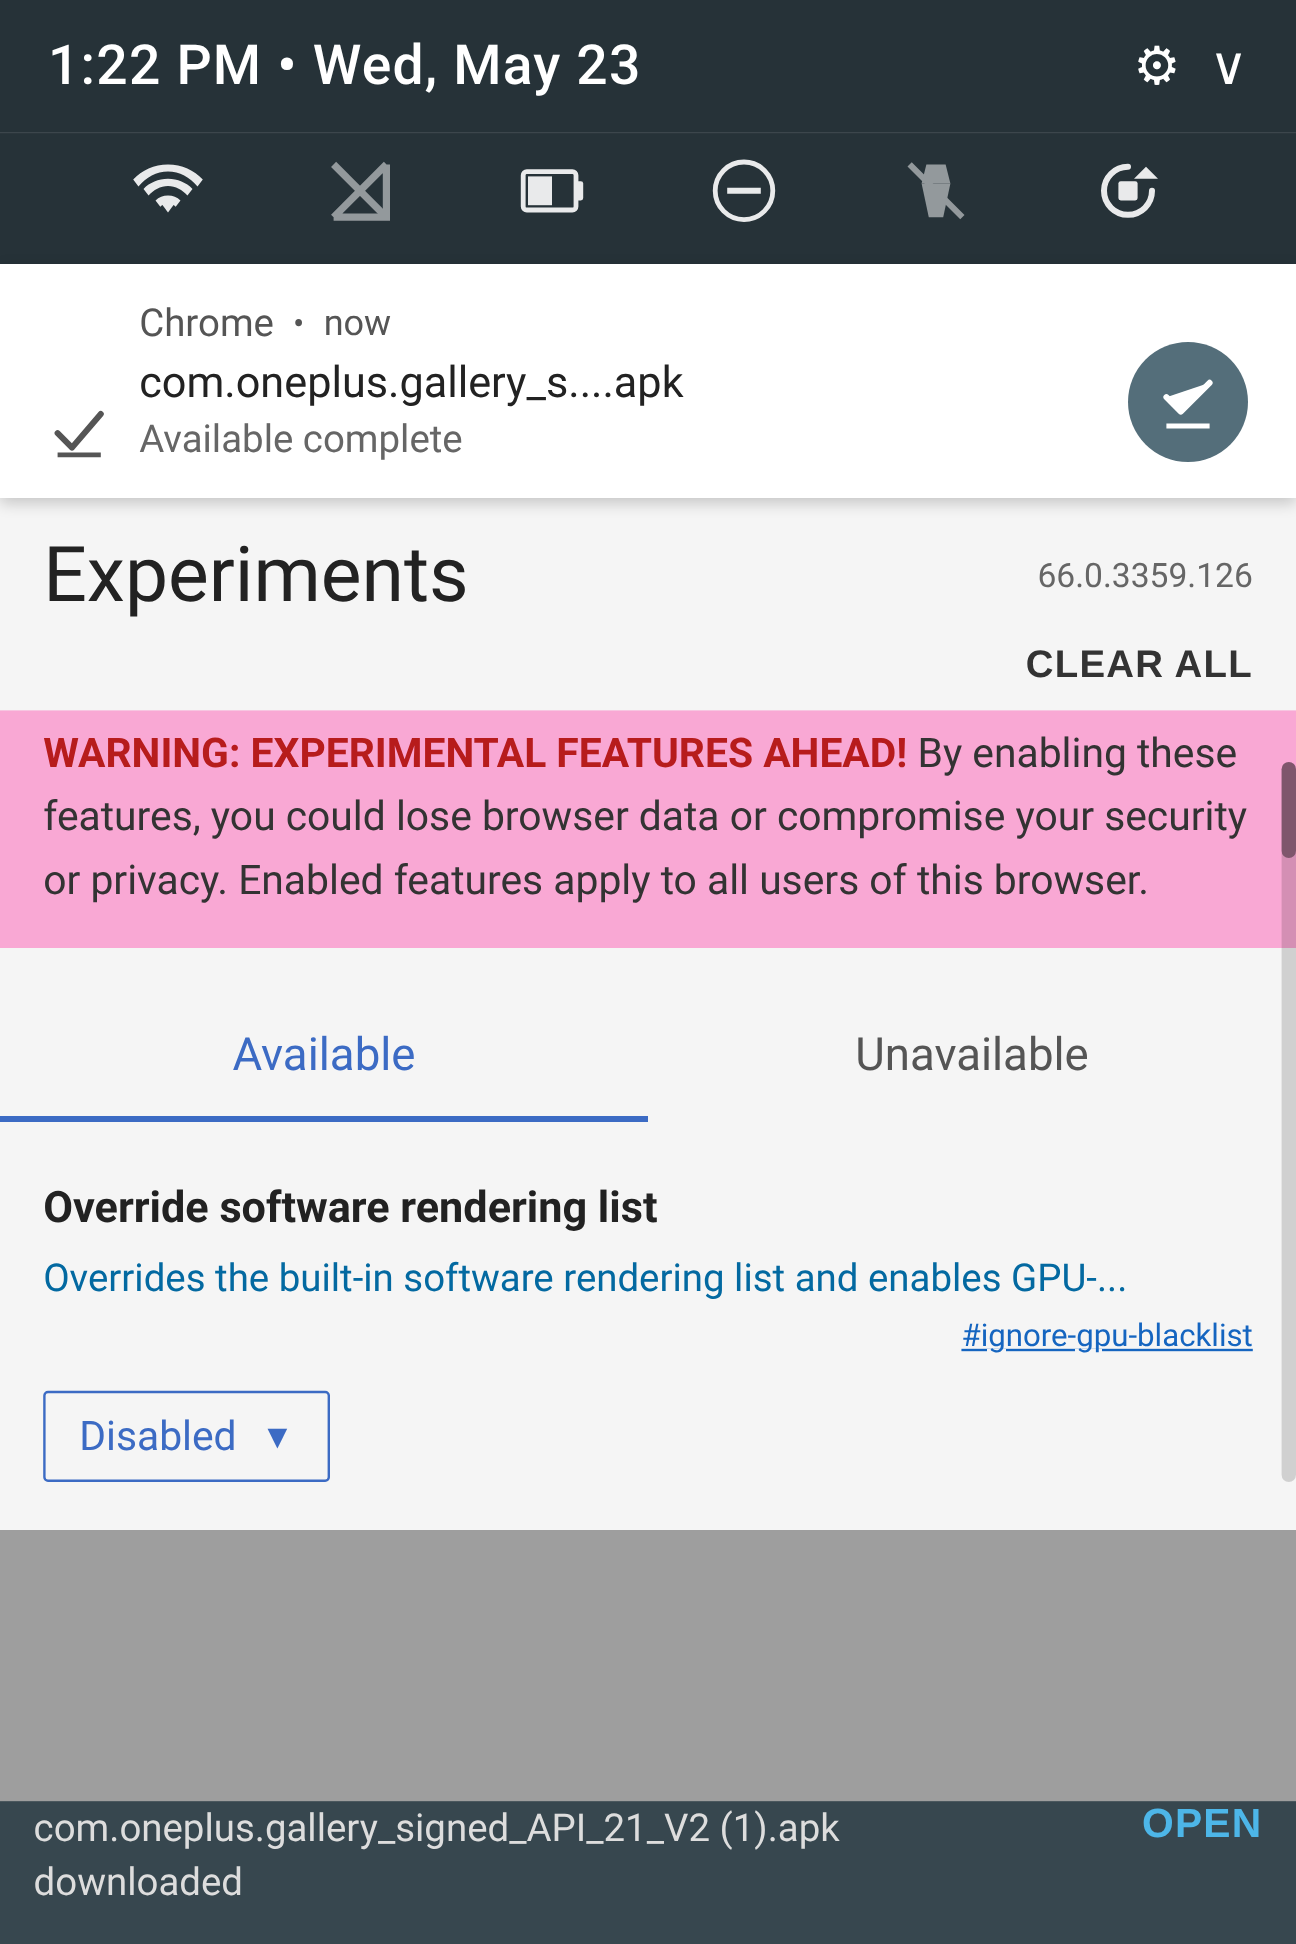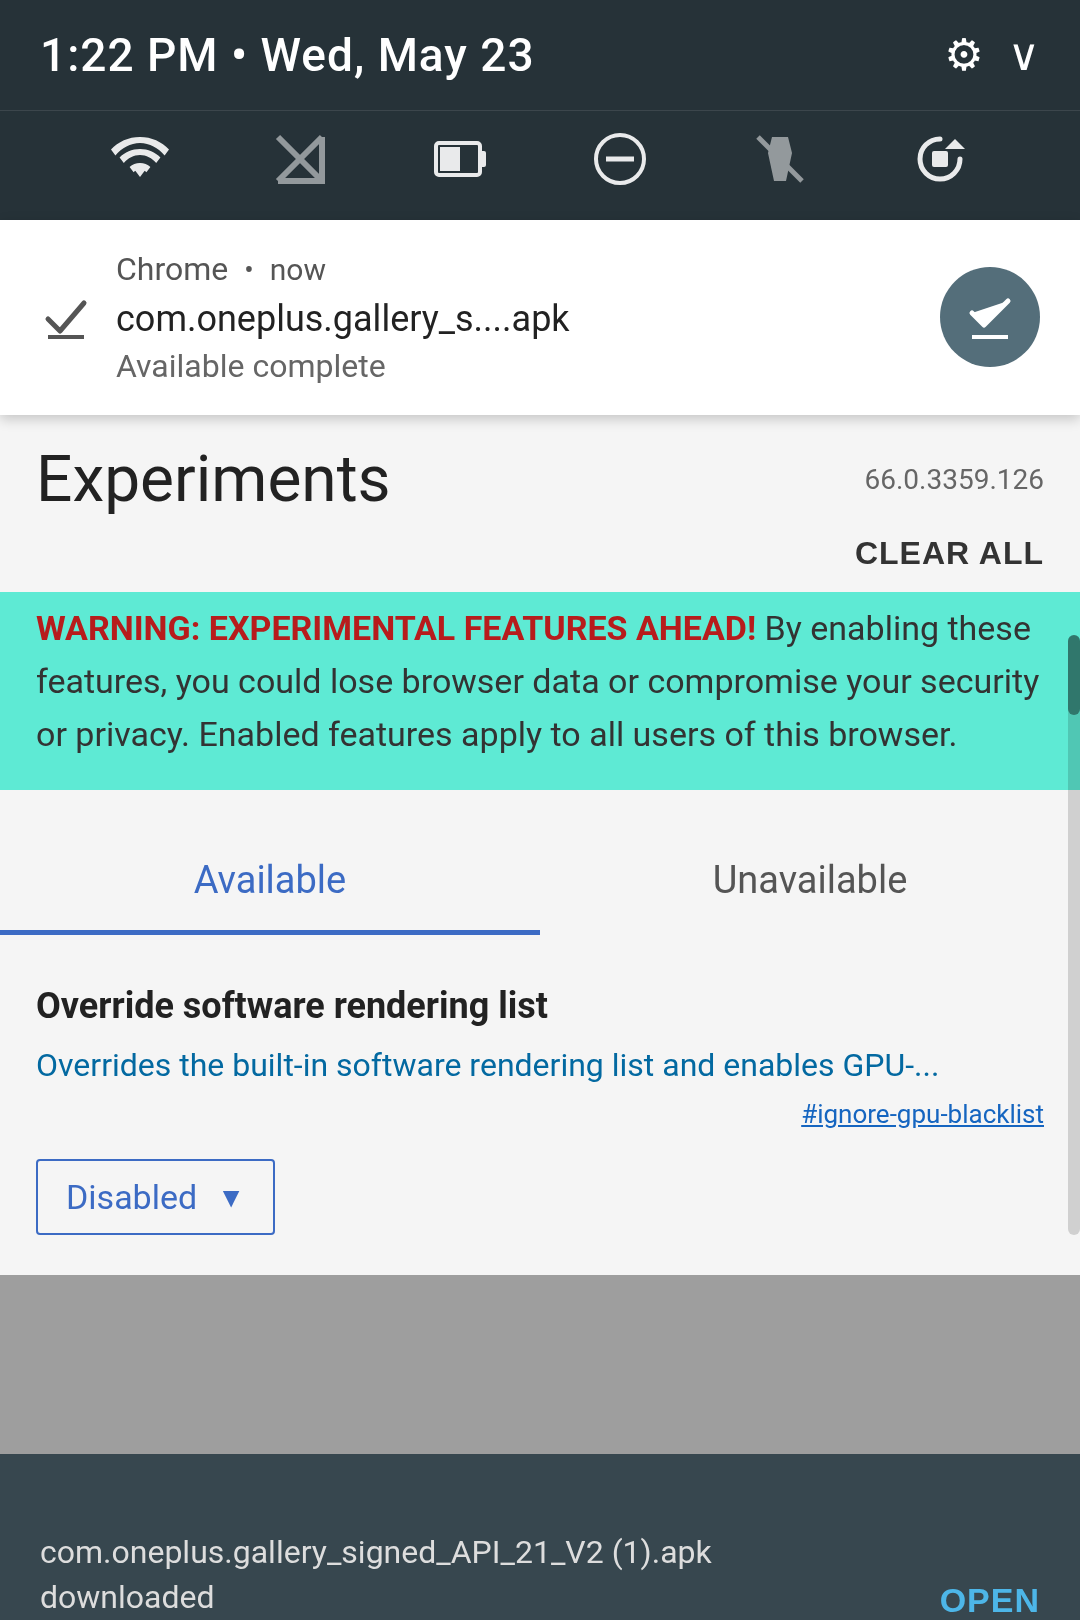--- a/index.html
+++ b/index.html
@@ -59,21 +59,21 @@
     .notif-icon.muted {
       opacity: 0.5;
     }
 
     
     .notification-card {
       width: 100%;
       background: white;
       padding: 30px 40px;
       display: flex;
-      align-items: center;
+      align-items: flex-end;
       gap: 24px;
       box-shadow: 0 4px 12px rgba(0,0,0,0.2);
       position: relative;
       z-index: 10;
     }
     .notif-icon-check {
       width: 52px;
       height: 52px;
       flex-shrink: 0;
       display: flex;
@@ -173,21 +173,21 @@
       letter-spacing: 1px;
       background: none;
       border: none;
       cursor: pointer;
       text-transform: uppercase;
     }
 
     
     .warning-section {
       padding: 10px 36px 30px;
-      background: #5eead4;
+      background: #f9a8d4;
     }
     .warning-text {
       font-size: 34px;
       line-height: 1.55;
       color: #333;
     }
     .warning-highlight {
       color: #b71c1c;
       font-weight: 700;
     }
@@ -252,26 +252,26 @@
     .dropdown-arrow {
       font-size: 28px;
       color: #3c6bc4;
     }
 
     
     .bottom-bar {
       position: absolute;
       bottom: 0;
       width: 100%;
-      height: 166px;
+      height: 119px;
       background: #37474f;
       display: flex;
-      align-items: flex-end;
+      align-items: flex-start;
       justify-content: space-between;
-      padding: 0 40px;
+      padding: 0 28px;
     }
     .bottom-filename {
       font-size: 32px;
       color: #ddd;
       line-height: 1.4;
     }
     .bottom-filename span {
       display: block;
     }
     .open-btn {

